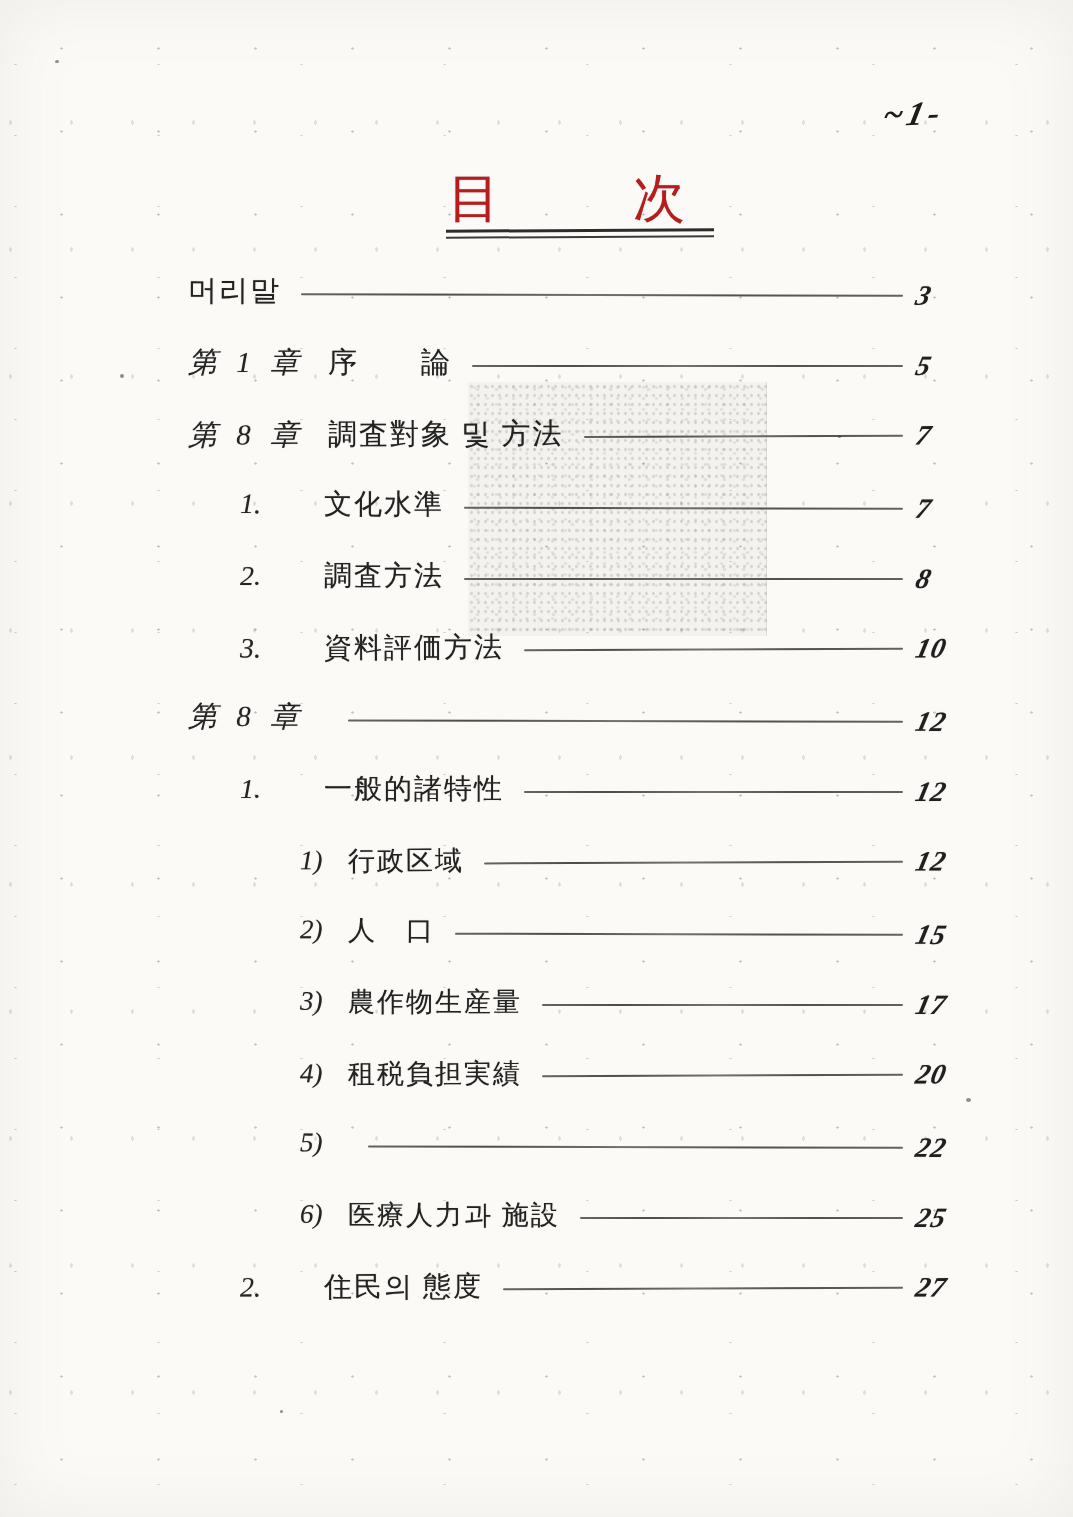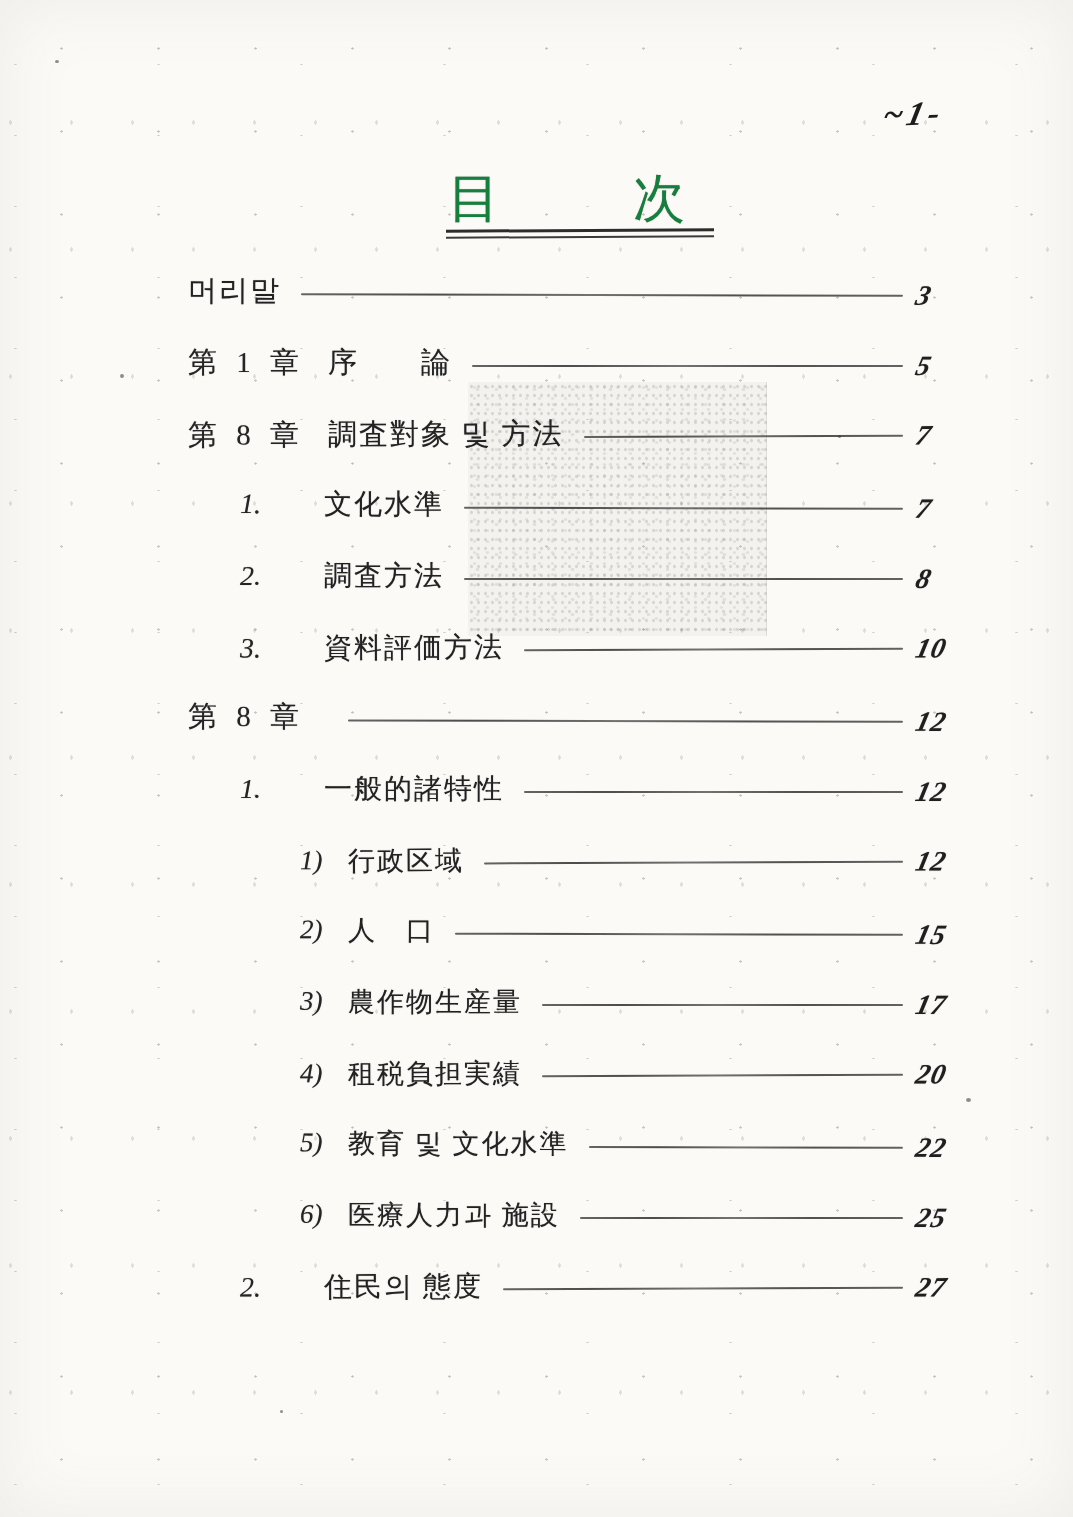--- a/index.html
+++ b/index.html
@@ -36,21 +36,21 @@
     letter-spacing: 4px;
     transform: skewX(-14deg) rotate(-2deg);
     color: #1c1c1c;
   }
 
   
   .title {
     position: absolute; left: 448px; top: 164px; width: 280px;
     font-size: 52px; letter-spacing: 1px; word-spacing: 118px;
     white-space: nowrap;
-    color: #15803d;
+    color: #b91c1c;
     text-shadow: 0 0 1px rgba(20,20,20,.45);
   }
   .title-underline {
     position: absolute; left: 446px; top: 229px; width: 268px; height: 4px;
     border-top: 3px solid #2c2c2c;
     border-bottom: 2px solid #3a3a3a;
     transform: rotate(-0.3deg);
   }
 
   
@@ -74,21 +74,21 @@
     display: flex; align-items: center;
     height: 71px;
     white-space: nowrap;
     text-shadow: 0 0 1px rgba(25,25,25,.4);
   }
   .row:nth-child(3n) { transform: rotate(-0.25deg); }
   .row:nth-child(3n+1) { transform: rotate(0.15deg); }
   .lvl0 { font-size: 29px; padding-left: 0; }
   .lvl1 { font-size: 28px; padding-left: 52px; }
   .lvl2 { font-size: 27px; padding-left: 112px; }
-  .num  { display: inline-block; color: #242424; }
+  .num  { display: inline-block; color: #242424; font-style: italic; }
   .lvl0 .num { min-width: 140px; letter-spacing: 6px; }
   .lvl1 .num { min-width: 84px; font-style: italic; }
   .lvl2 .num { min-width: 48px; font-style: italic; }
   .label { letter-spacing: 2px; color: #222; }
   .leader {
     flex: 1; height: 2px; align-self: center;
     margin: 6px 14px 0 20px;
     background: linear-gradient(90deg,#4a4a4a,#2e2e2e 22%,#5a5a5a 48%,#333 72%,#474747);
     opacity: .85; border-radius: 1px;
   }
@@ -197,21 +197,20 @@
 
   <div class="row lvl2">
     <span class="num">4)</span>
     <span class="label">租税負担実績</span>
     <span class="leader"></span>
     <span class="pg">20</span>
   </div>
 
   <div class="row lvl2">
     <span class="num">5)</span>
-    <span class="label">教育 및 文化水準</span>
     <span class="leader"></span>
     <span class="pg">22</span>
   </div>
 
   <div class="row lvl2">
     <span class="num">6)</span>
     <span class="label">医療人力과 施設</span>
     <span class="leader"></span>
     <span class="pg">25</span>
   </div>

